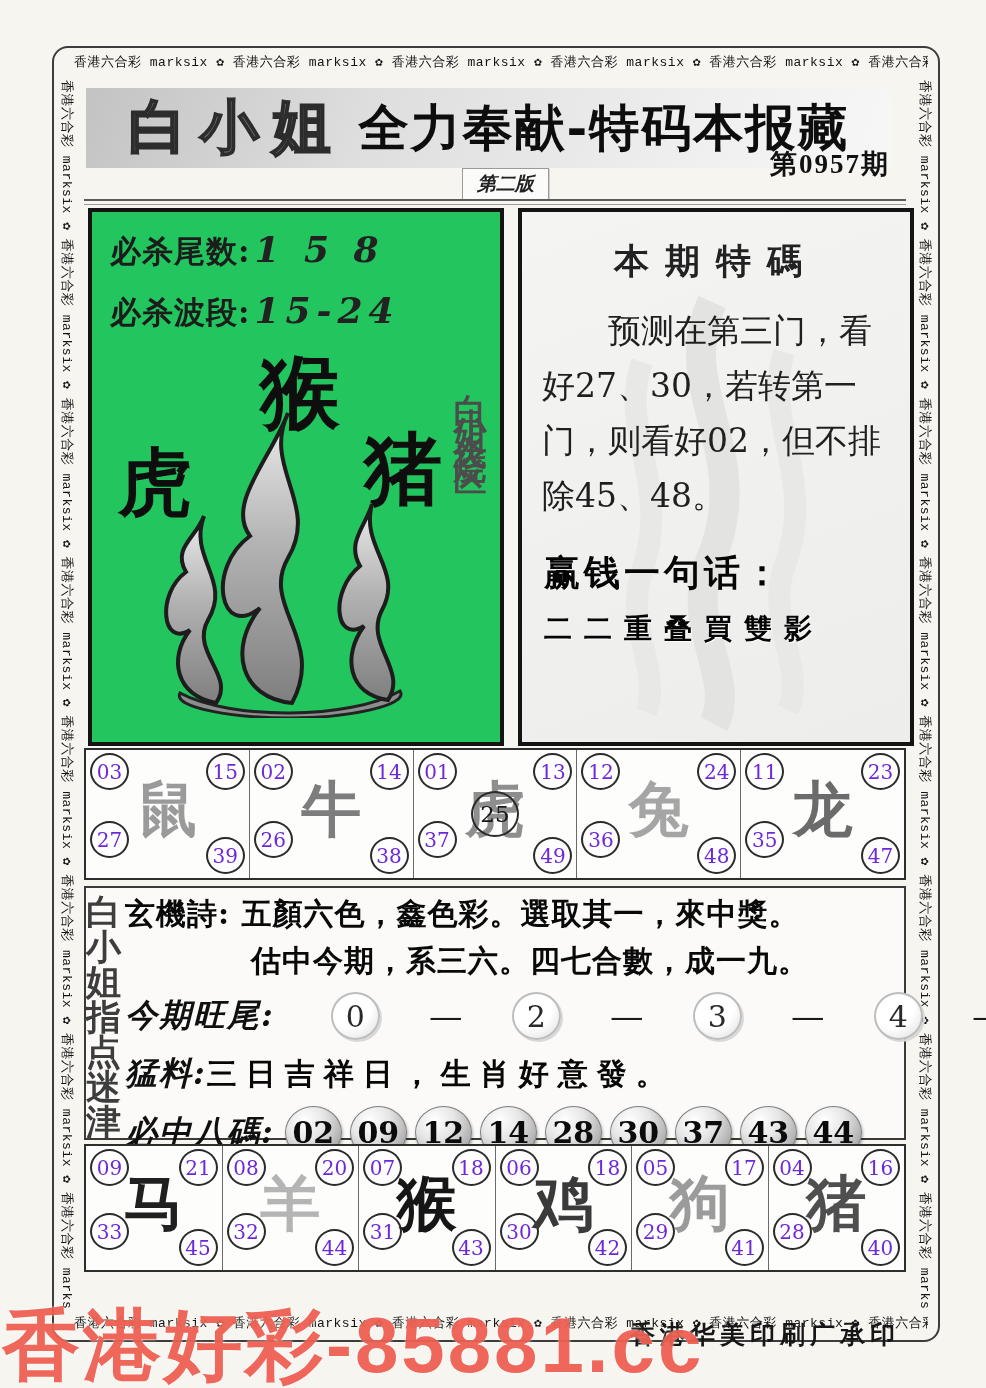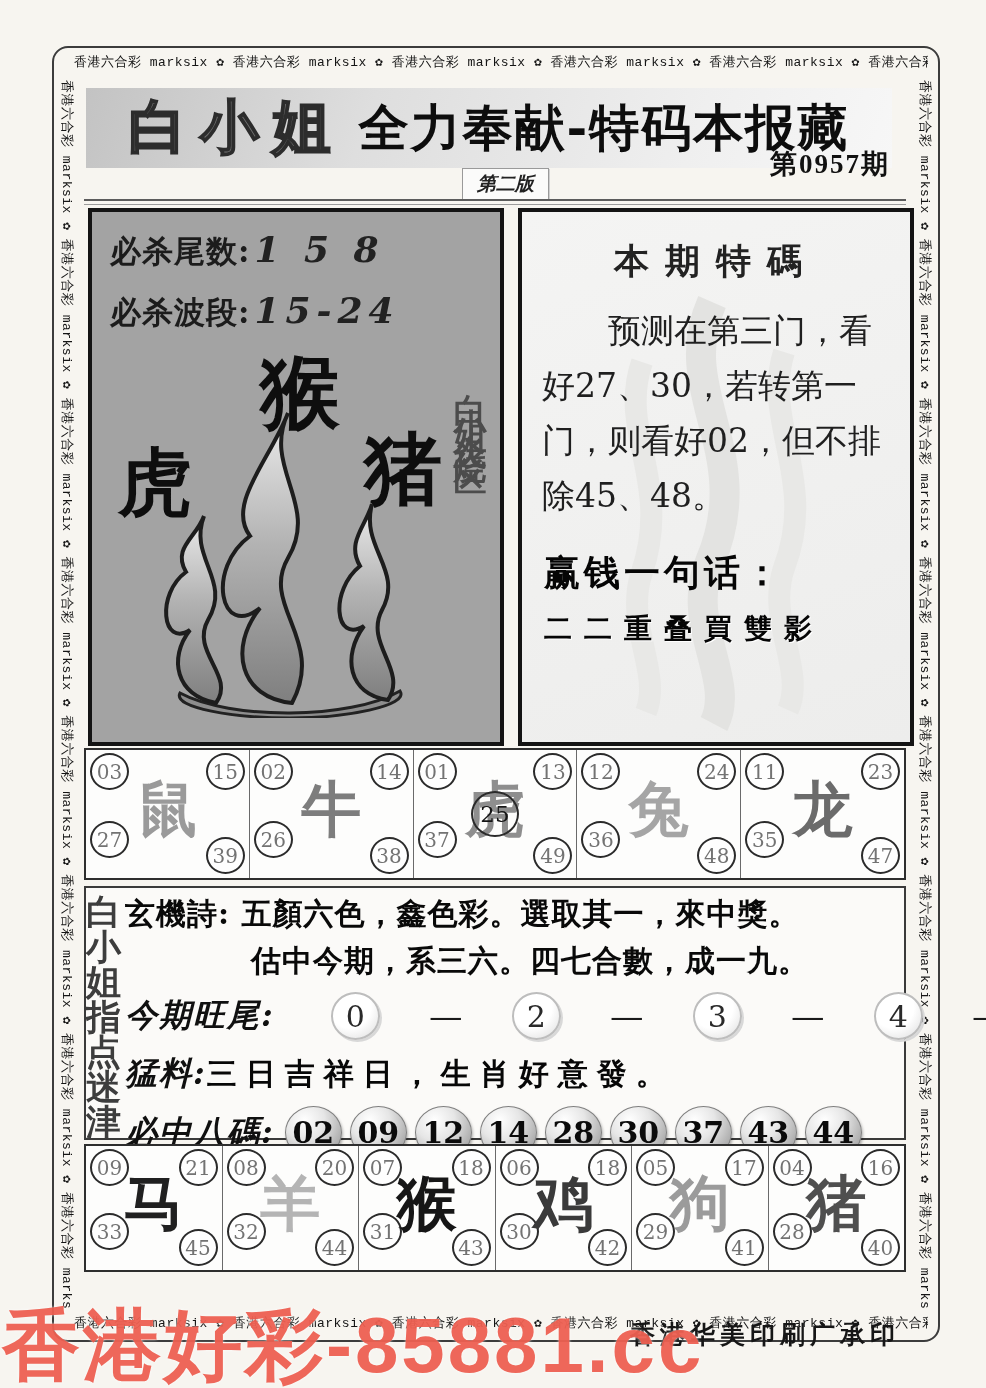--- a/index.html
+++ b/index.html
@@ -51,21 +51,21 @@
     position:absolute; left:462px; top:168px; padding:2px 14px;
     background:#fbfbfa; border:1px solid #9a9a9a; box-shadow:1px 1px 0 #cfcfcf;
     font-size:19px; font-weight:bold; font-style:italic; color:#222;
   }
   .header-rule{
     position:absolute; left:84px; top:199px; width:822px; height:3px;
     border-top:2px solid #5c5c5c; border-bottom:1px solid #9b9b9b;
   }
 
   
-  .box{ position:absolute; top:208px; height:530px; border:4px solid #141414; background:#a3a3a3; }
+  .box{ position:absolute; top:208px; height:530px; border:4px solid #141414; background:#22c55e; }
   .box-left{ left:88px; width:408px; }
   .box-right{ left:518px; width:388px; background:linear-gradient(160deg,#f4f4f3,#ededec); }
 
   .kill-line{ margin:16px 0 0 18px; white-space:nowrap; }
   .kill-label{ font-size:31px; font-weight:900; letter-spacing:1px; font-family:"DejaVu Serif",serif; }
   .kill-value{ font-size:36px; font-weight:bold; font-style:italic; letter-spacing:6px; color:#222; font-family:"DejaVu Serif",serif; }
   .big-animal{ position:absolute; font-weight:900; color:#0e0e0e; font-family:"DejaVu Serif",serif; z-index:3; }
   .big-animal.a0{ left:168px; top:128px; font-size:80px; }
   .big-animal.a1{ left:26px;  top:222px; font-size:74px; }
   .big-animal.a2{ left:272px; top:206px; font-size:78px; }
@@ -103,21 +103,21 @@
     position:absolute; left:84px; width:822px; display:flex;
     border:2px solid #2e2e2e; background:#fdfdfc; box-sizing:border-box;
   }
   .ztable-top{ top:748px; height:132px; }
   .ztable-bottom{ top:1144px; height:128px; }
   .zcell{ position:relative; flex:1 1 0; border-left:1px solid #6a6a6a; }
   .zcell:first-child{ border-left:none; }
   .znum{
     position:absolute; width:35px; height:33px; border:2px solid #2b2b2b; border-radius:50%;
     display:flex; align-items:center; justify-content:center;
-    font-size:20px; font-family:"DejaVu Serif",serif; color:#737373; background:rgba(255,255,255,.55);
+    font-size:20px; font-family:"DejaVu Serif",serif; color:#6d28d9; background:rgba(255,255,255,.55);
   }
   .tl{ left:4px; top:3px; } .tr{ right:4px; top:3px; }
   .bl{ left:4px; bottom:20px; } .br{ right:4px; bottom:4px; }
   .zart{
     position:absolute; left:50%; top:50%; transform:translate(-50%,-54%);
     font-size:60px; font-weight:bold; font-family:"DejaVu Serif",serif; z-index:1;
   }
   .zcenter{
     position:absolute; left:50%; top:50%; transform:translate(-50%,-50%);
     width:44px; height:42px; border:2px solid #2b2b2b; border-radius:50%;

